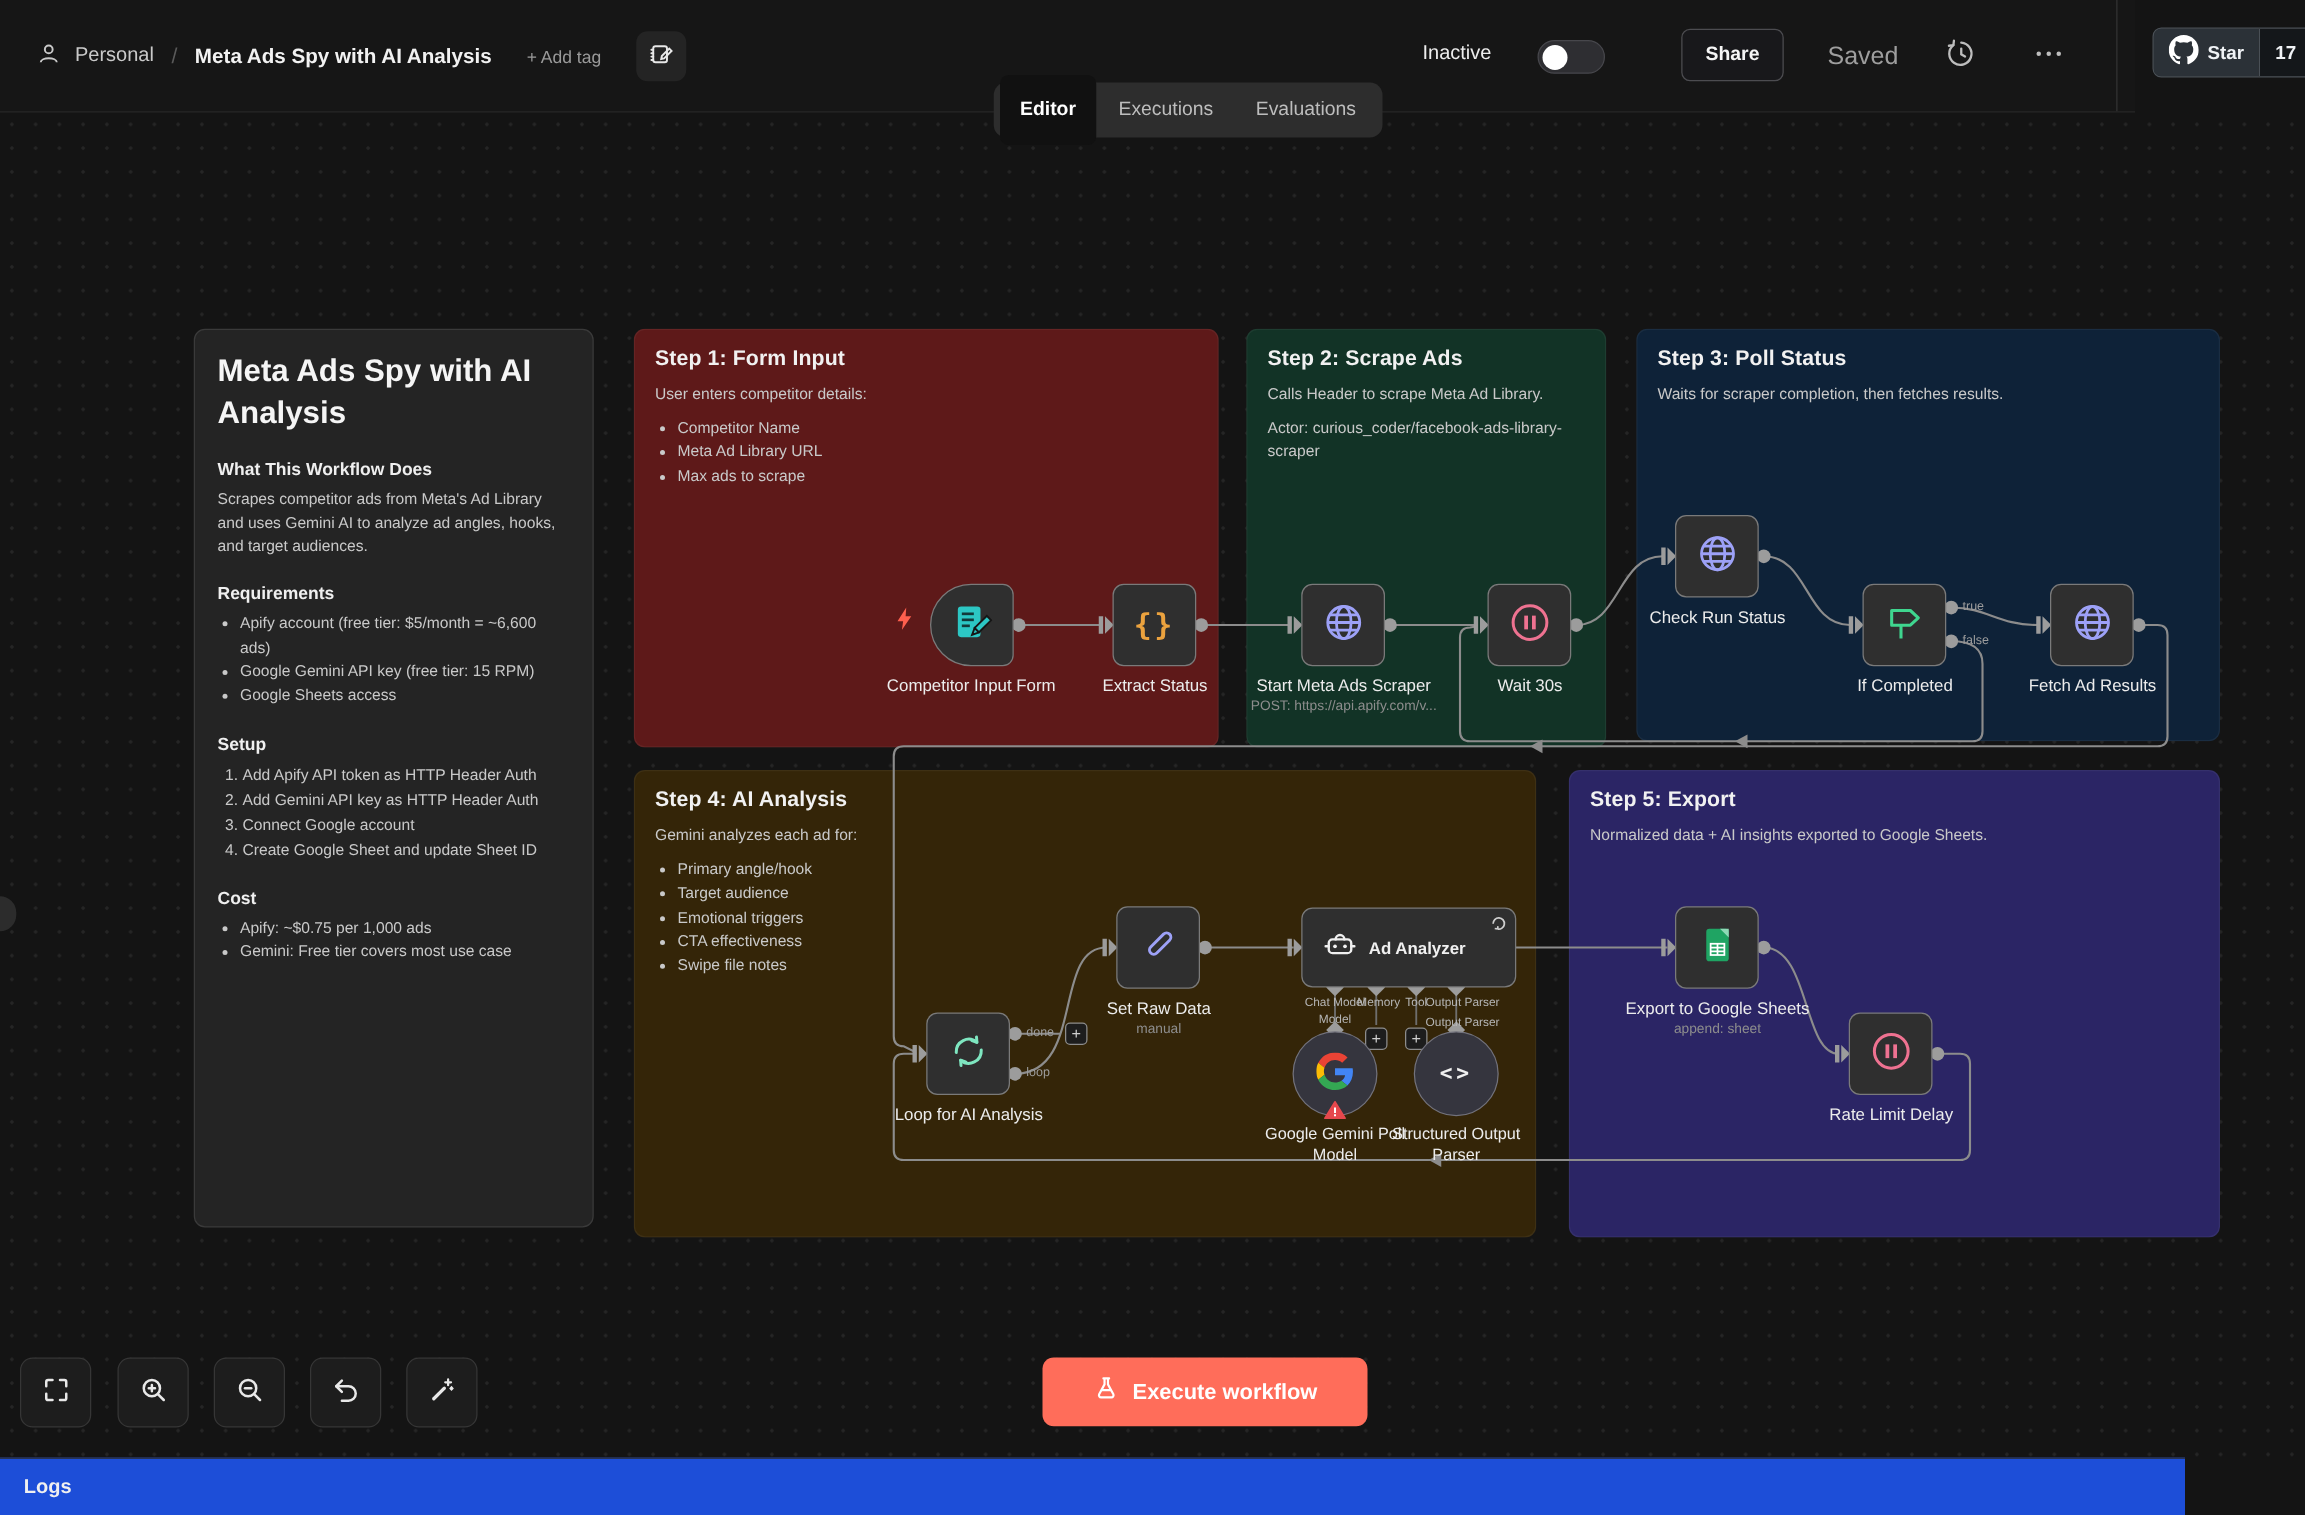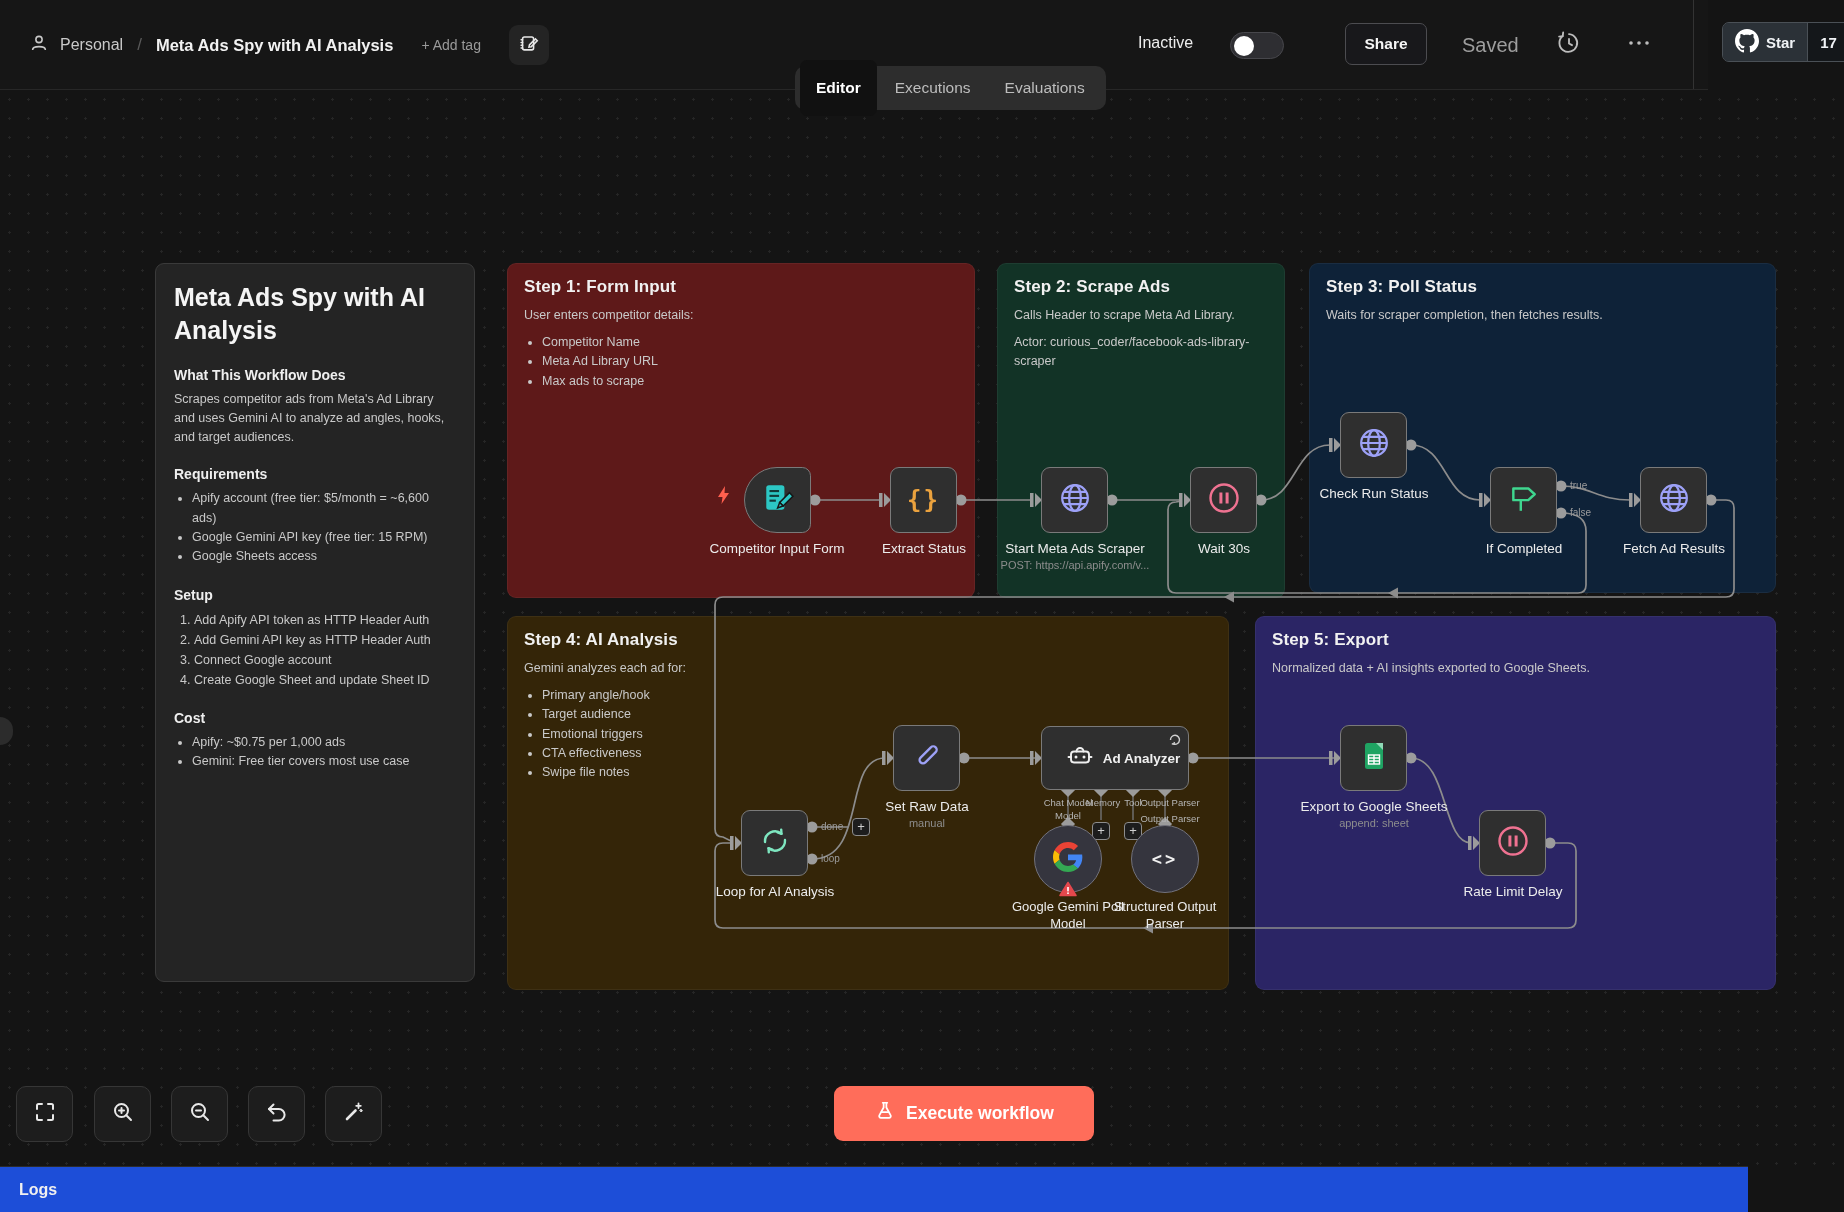--- a/index.html
+++ b/index.html
@@ -57,21 +57,21 @@
   .desc h2 { font-size:14px; font-weight:700; color:#efefef; margin:20px 0 7px; }
   .desc .title { font-size:25px; font-weight:700; line-height:1.32; color:#f5f5f5; }
   .desc ol { margin:2px 0 0 20px; }
   .desc ol li { font-size:12.5px; color:#c9c9c9; line-height:1.6; }
 
   svg.wires { position:absolute; left:0; top:0; width:1844px; height:1212px; z-index:3; pointer-events:none; }
 
   .node { position:absolute; width:67px; height:66px; background:#2f2f2f; border:1.7px solid #7a7a7a;
     border-radius:9px; display:flex; align-items:center; justify-content:center; z-index:4; cursor:pointer; }
   .node.trigger { border-radius:34px 9px 9px 34px; }
-  .node.wide { width:148px; height:64px; justify-content:center; padding-left:16px; gap:9px; }
+  .node.wide { width:172px; height:64px; justify-content:flex-start; padding-left:16px; gap:9px; }
   .node.circle { width:68px; height:68px; border-radius:50%; background:#35353e; border-color:#72727c; }
   .nlabel { position:absolute; transform:translateX(-50%); font-size:13.5px; font-weight:500;
     color:#ececec; white-space:nowrap; z-index:4; text-align:center; }
   .nsub { position:absolute; transform:translateX(-50%); font-size:11px; color:#8d8d8d;
     white-space:nowrap; z-index:4; }
   .portlabel { position:absolute; font-size:10px; color:#9c9c9c; z-index:4; white-space:nowrap; }
   .conlabel { position:absolute; transform:translateX(-50%); font-size:9.5px; color:#b5b5b5;
     z-index:4; white-space:nowrap; }
   .plusbtn { position:absolute; width:18px; height:18px; border:1.5px solid #8d8d8d; border-radius:4px;
     background:#1d1d1d; color:#cfcfcf; font-size:13px; line-height:15px; text-align:center; z-index:4; cursor:pointer; }

